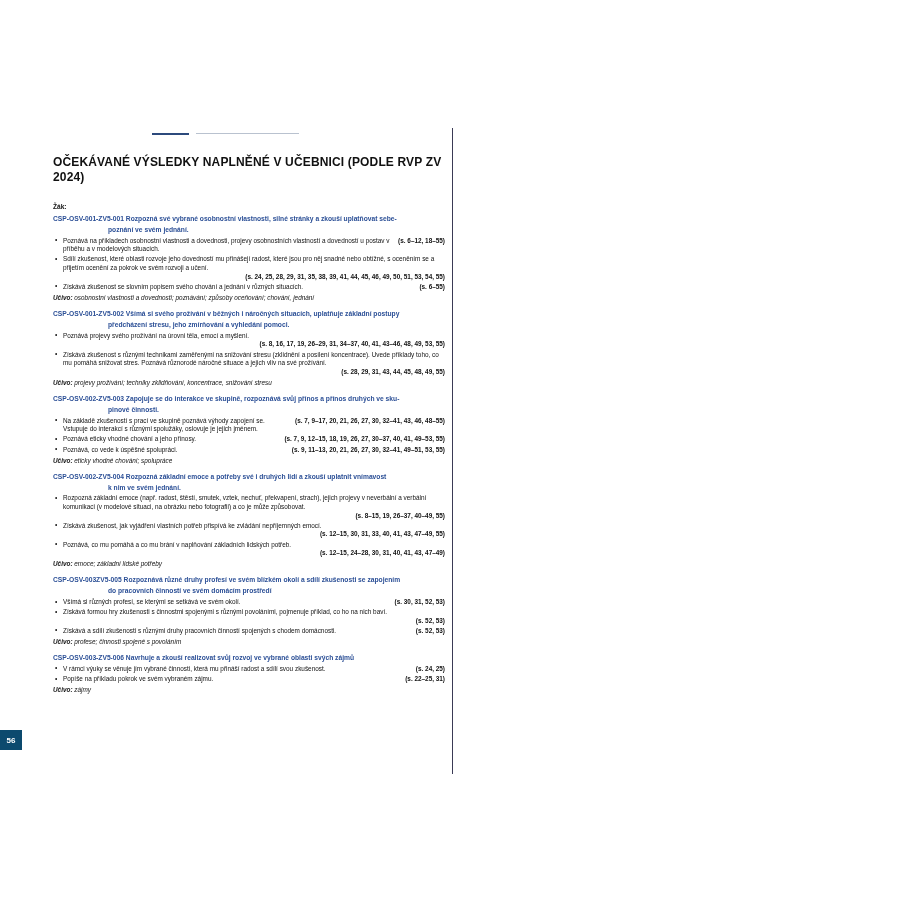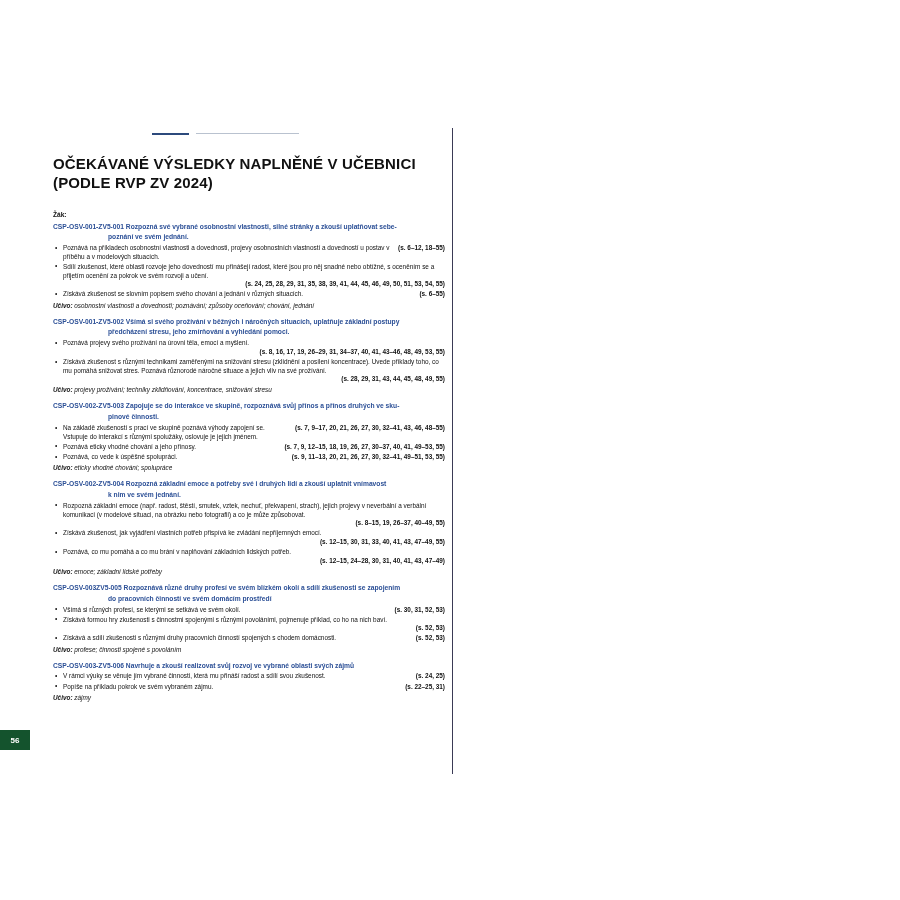--- a/index.html
+++ b/index.html
@@ -48,21 +48,21 @@
     background: #b9c2cf;
   }
   .content {
     position: absolute;
     left: 53px;
     top: 155px;
     width: 392px;
     color: #111;
   }
   h1.title {
-    font-size: 15px;
+    font-size: 12px;
     font-weight: bold;
     letter-spacing: 0.15px;
     margin: 0 0 18px 0;
     color: #111;
     line-height: 1.25;
   }
   .zak {
     font-size: 6.6px;
     font-weight: bold;
     margin: 0 0 5px 0;
@@ -127,23 +127,23 @@
     color: #111;
   }
   .ucivo b {
     font-style: italic;
     font-weight: bold;
   }
   .page-number {
     position: absolute;
     left: 0px;
     top: 730px;
-    width: 30px;
+    width: 22px;
     height: 20px;
-    background: #14532d;
+    background: #0c4a6e;
     color: #ffffff;
     font-size: 8px;
     font-weight: bold;
     display: flex;
     align-items: center;
     justify-content: center;
   }
 </style>
 </head>
 <body>

